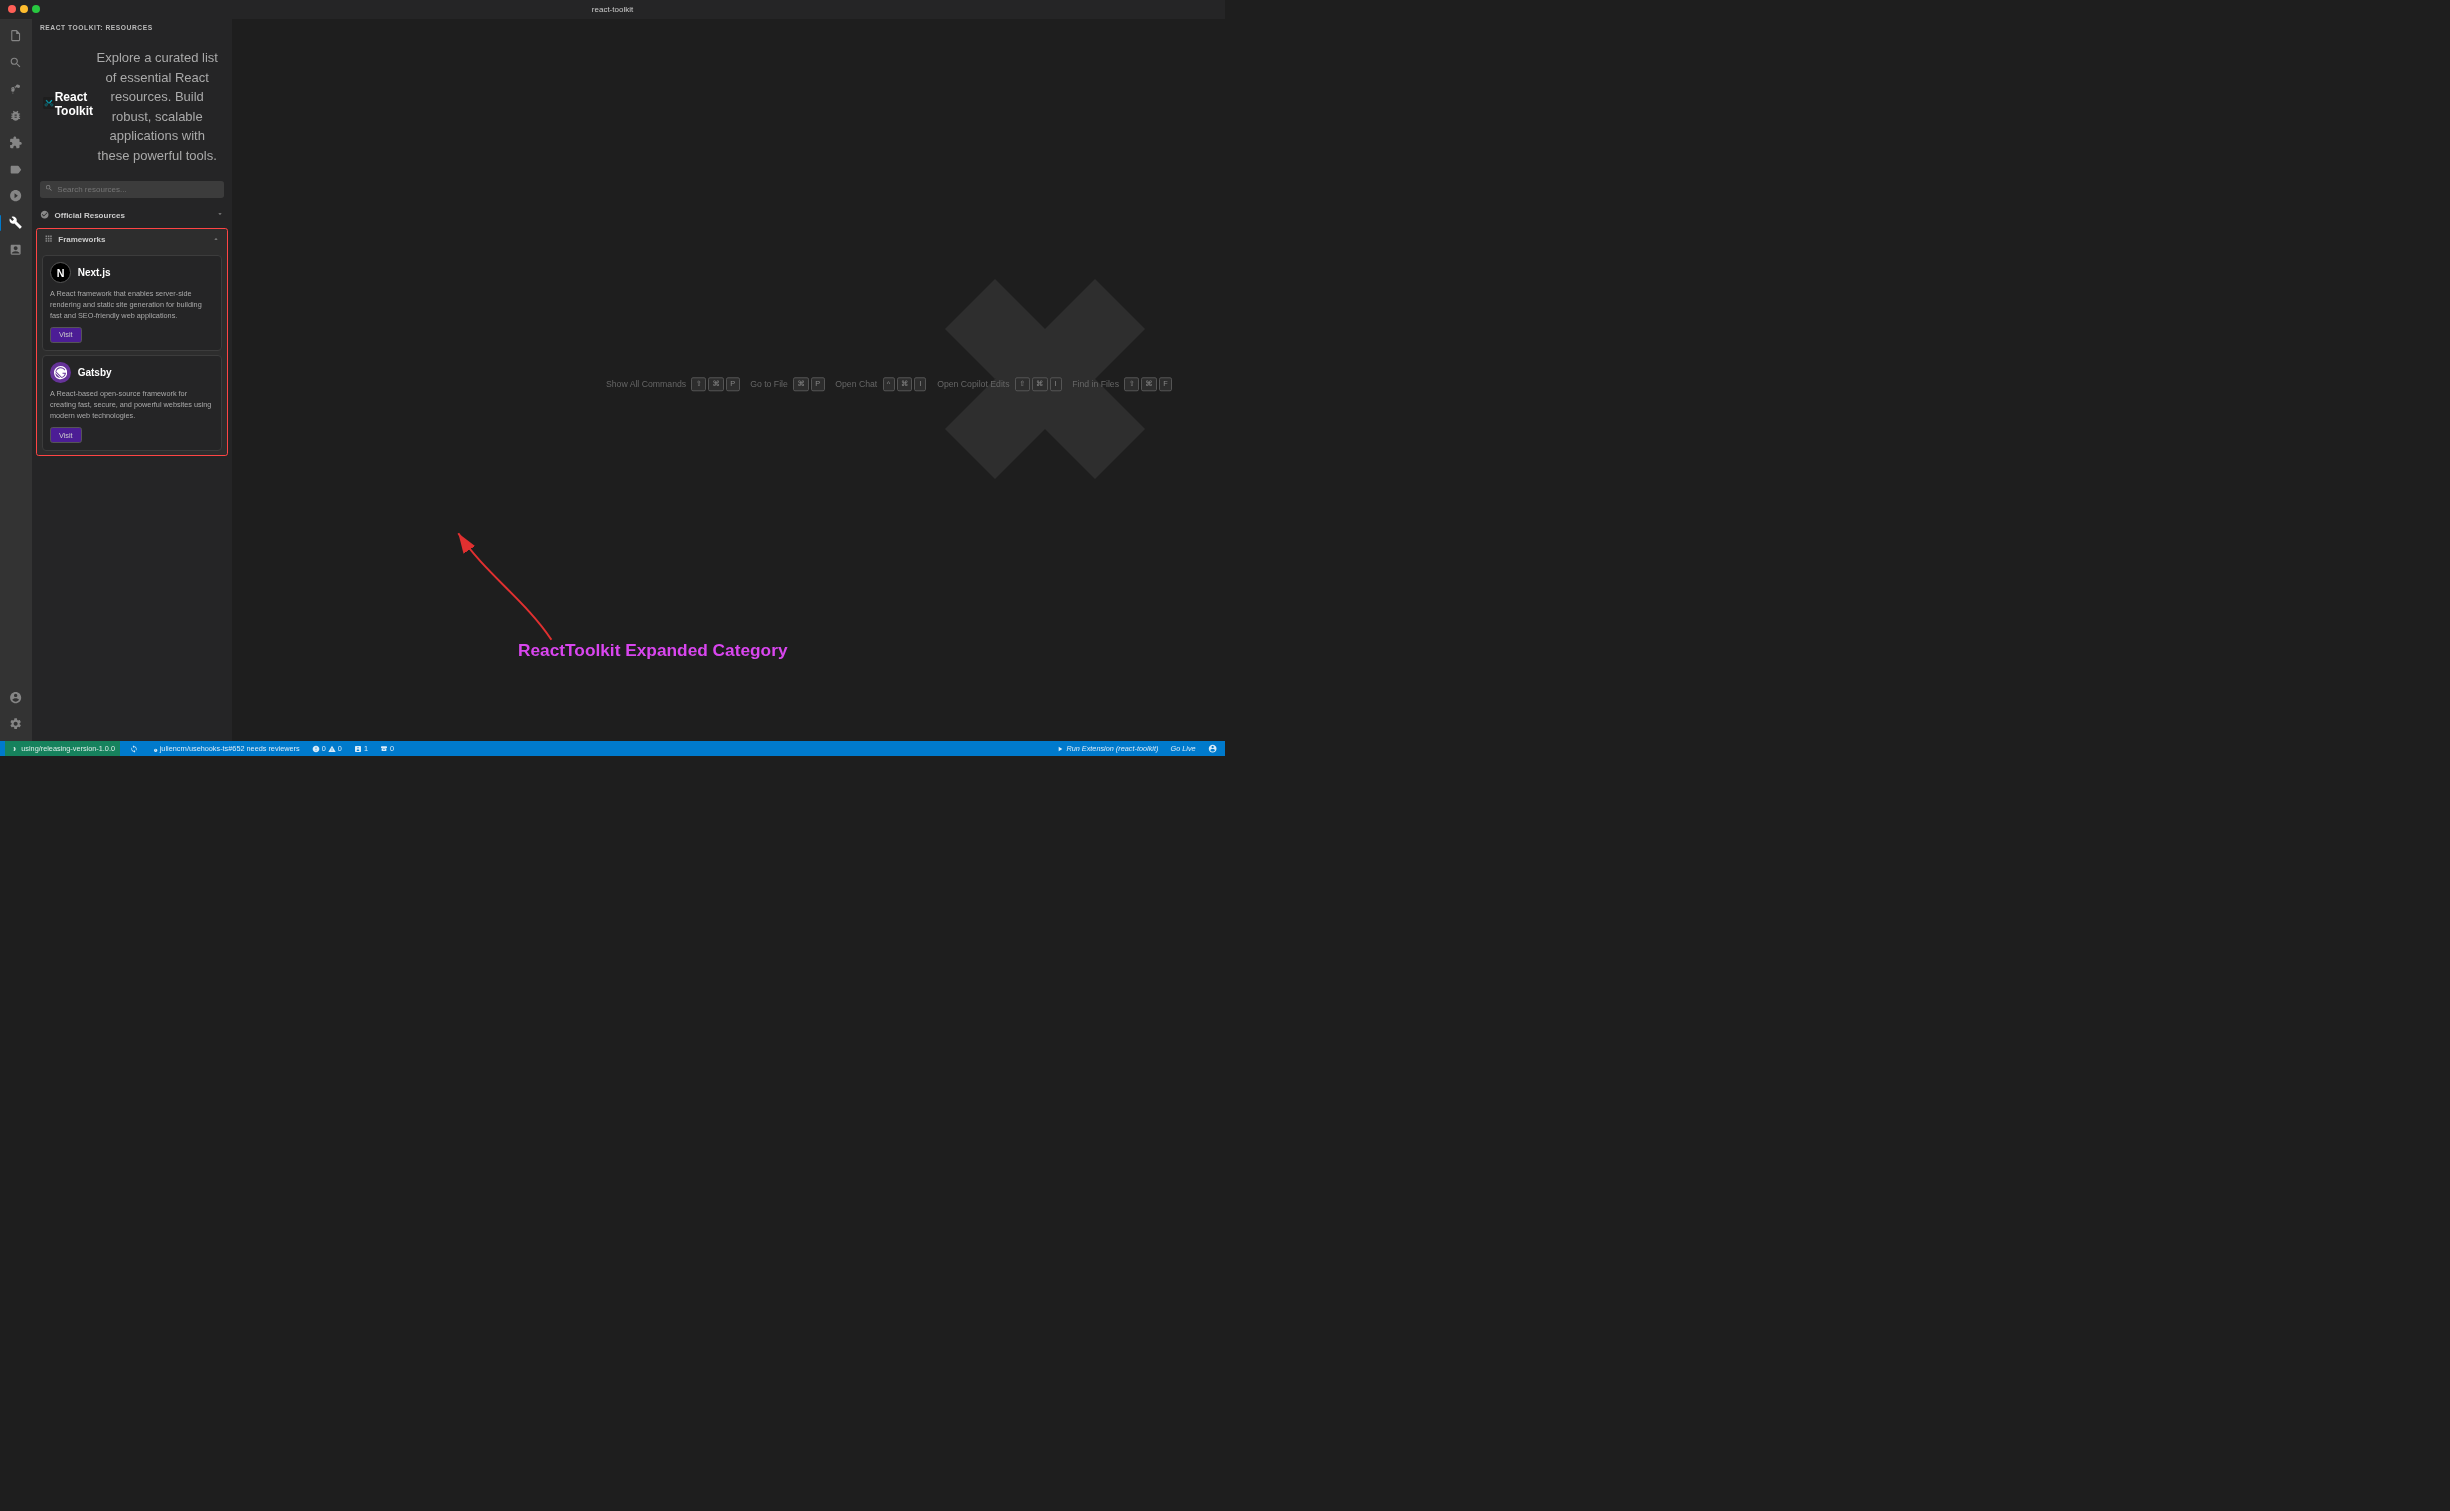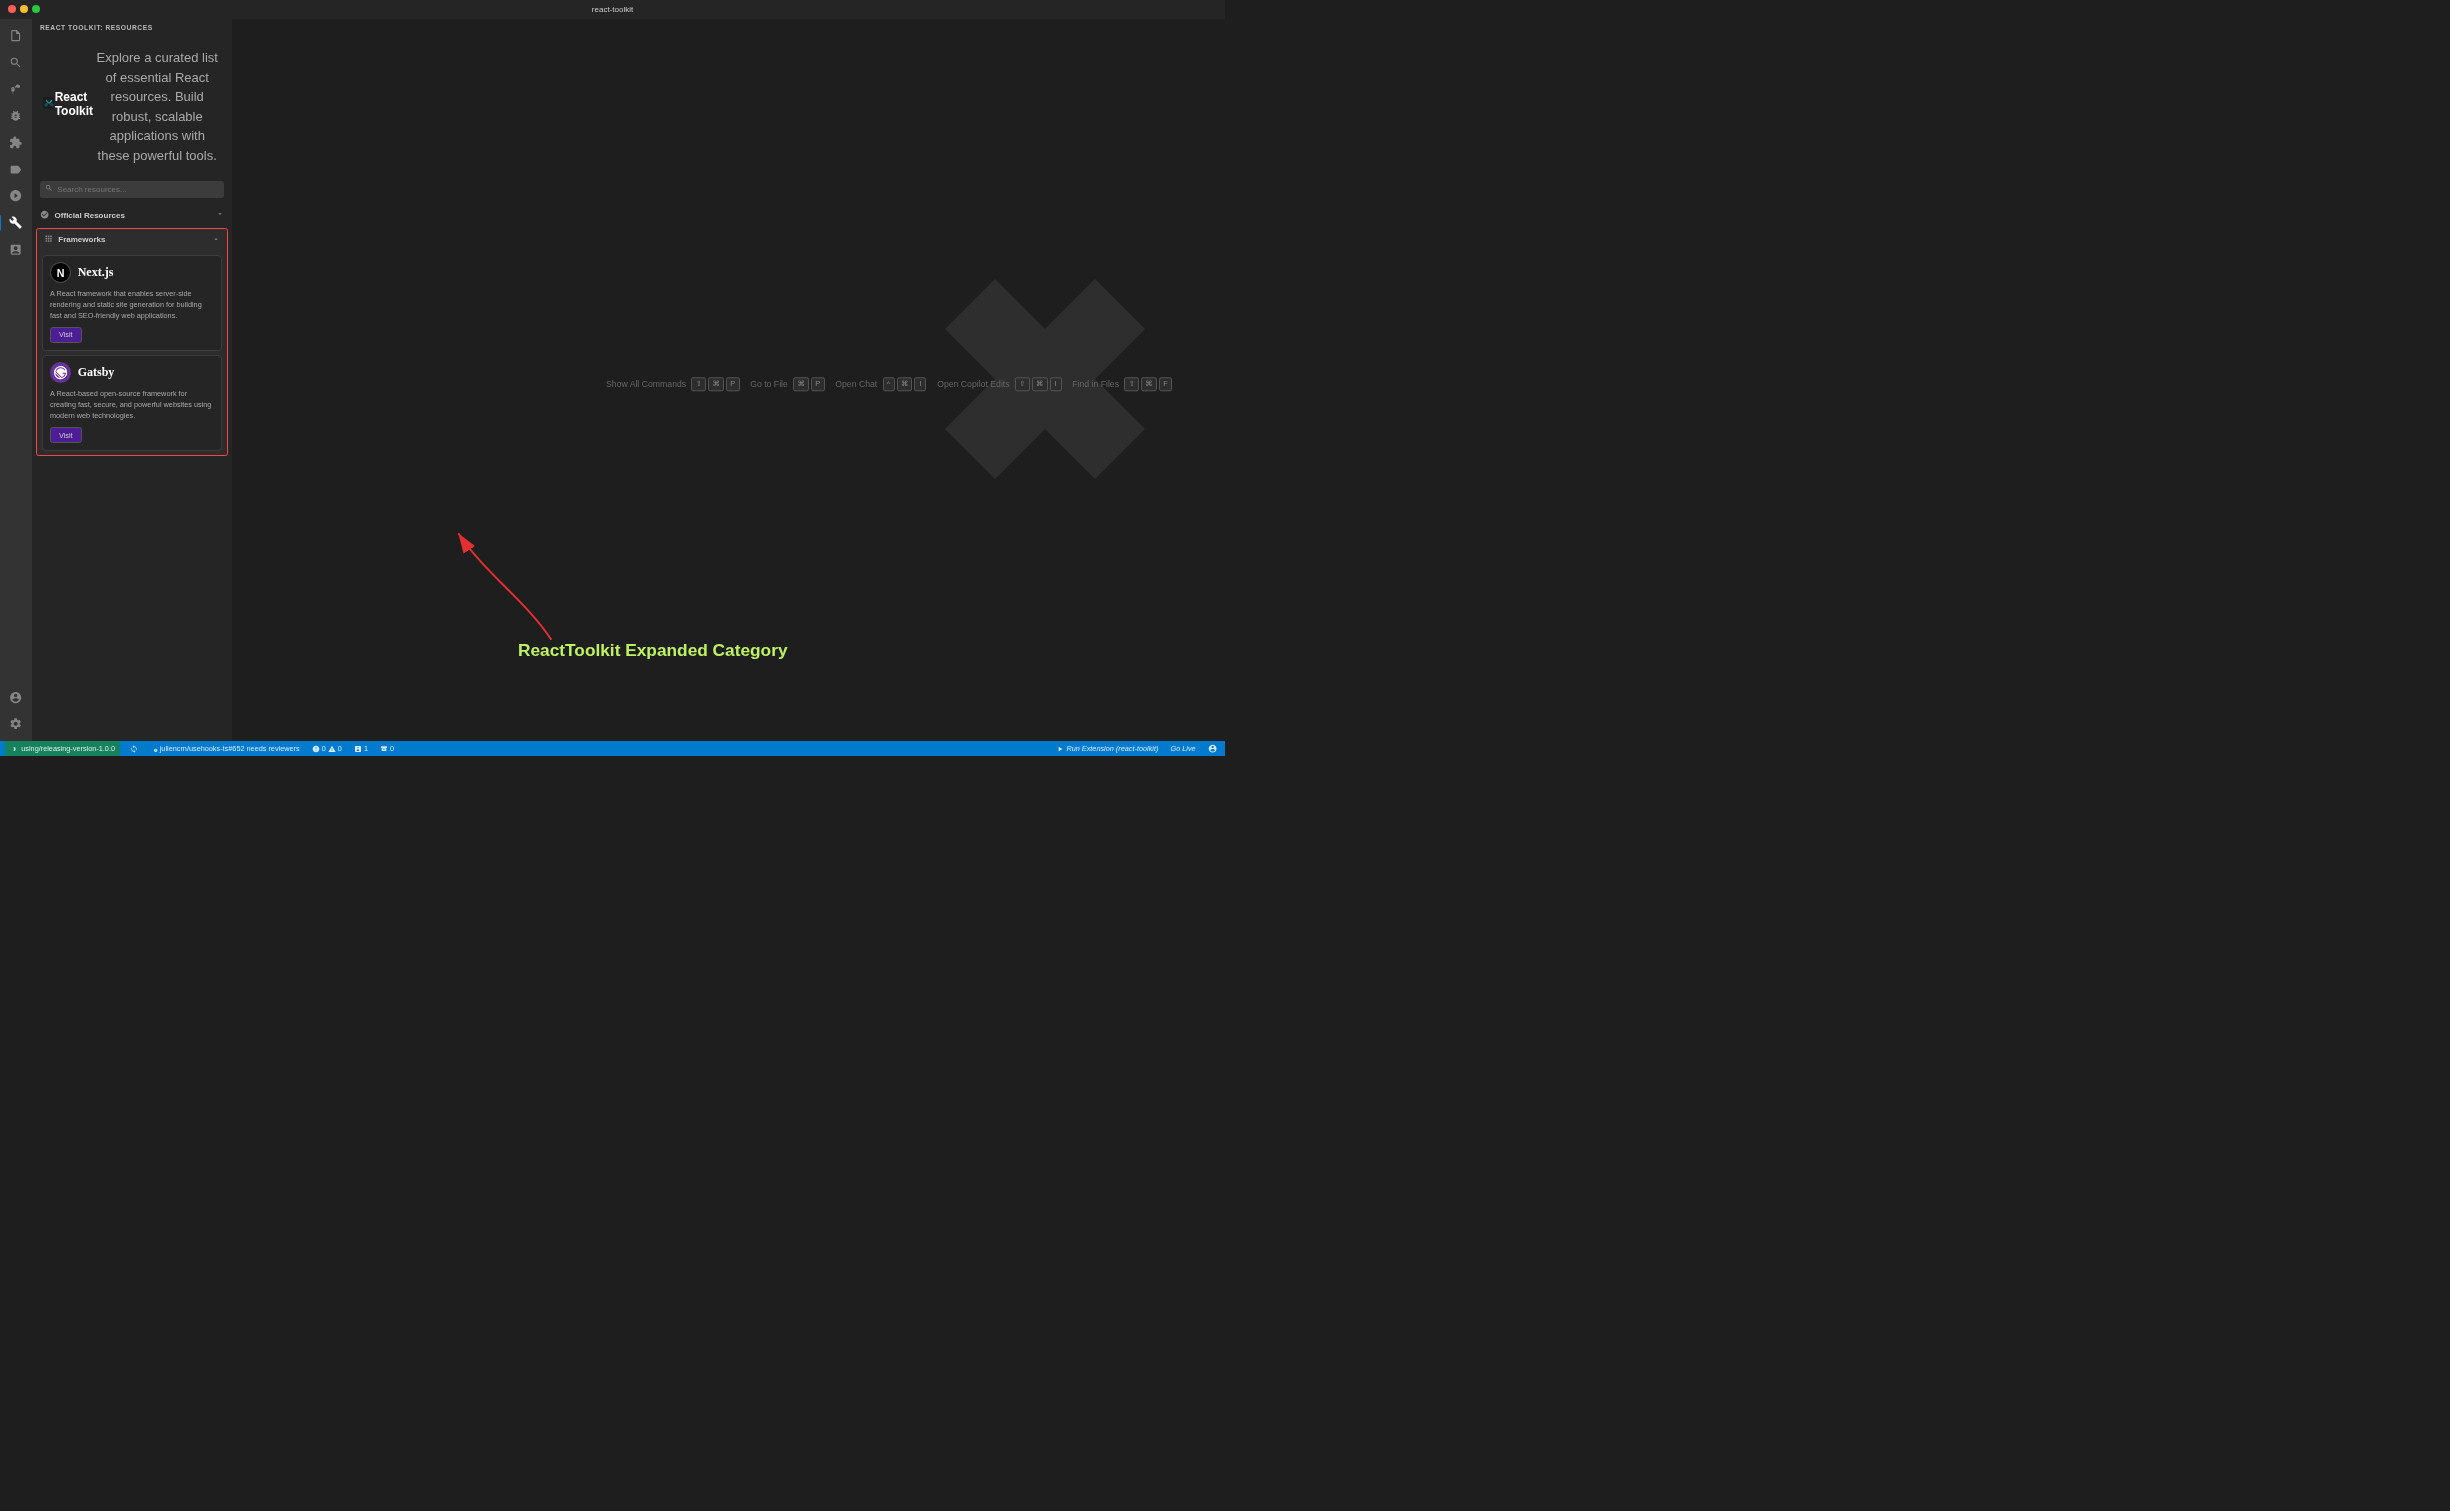--- a/index.html
+++ b/index.html
@@ -248,24 +248,23 @@
     .nextjs-logo {
       background: #000000;
       color: #ffffff;
       border: 1.3px solid #555;
     }
     .gatsby-logo {
       background: #663399;
       color: #ffffff;
     }
     .resource-name {
-      font-size: 12px;
+      font-size: 10px;
       font-weight: 600;
       color: #ffffff;
-      font-family: Liberation Serif, serif;
     }
     .resource-description {
       font-size: 7.3px;
       color: #aaaaaa;
       line-height: 1.5;
       margin-bottom: 5.3px;
     }
     .visit-btn {
       background: #4c1d95;
       border: 0.7px solid #555;
@@ -598,21 +597,21 @@
     <div style="position: absolute; left: 246px; bottom: 80px; pointer-events: none;">
 
       <svg width="133" height="133" style="position: absolute; top: -120px; left: -33px;" viewBox="0 0 200 200">
         <defs>
           <marker id="arrowhead" markerWidth="10" markerHeight="7" refX="10" refY="3.5" orient="auto">
             <polygon points="0 0, 10 3.5, 0 7" fill="#e03030"></polygon>
           </marker>
         </defs>
         <path d="M 160 180 C 120 120, 60 80, 20 20" stroke="#e03030" stroke-width="3" fill="none" marker-end="url(#arrowhead)"></path>
       </svg>
-      <div style="font-size: 17.3px; font-weight: 700; color: #bef264; white-space: nowrap; position: relative; left: 40px; text-align: right;">ReactToolkit Expanded Category</div>
+      <div style="font-size: 17.3px; font-weight: 700; color: #d946ef; white-space: nowrap; position: relative; left: 40px; text-align: right;">ReactToolkit Expanded Category</div>
     </div>
 
   </div>
 
 </div>
 
 <div class="statusbar">
   <div class="statusbar-left">
     <div class="statusbar-item status-remote">
       <svg width="8" height="8" viewBox="0 0 24 24" fill="white">

